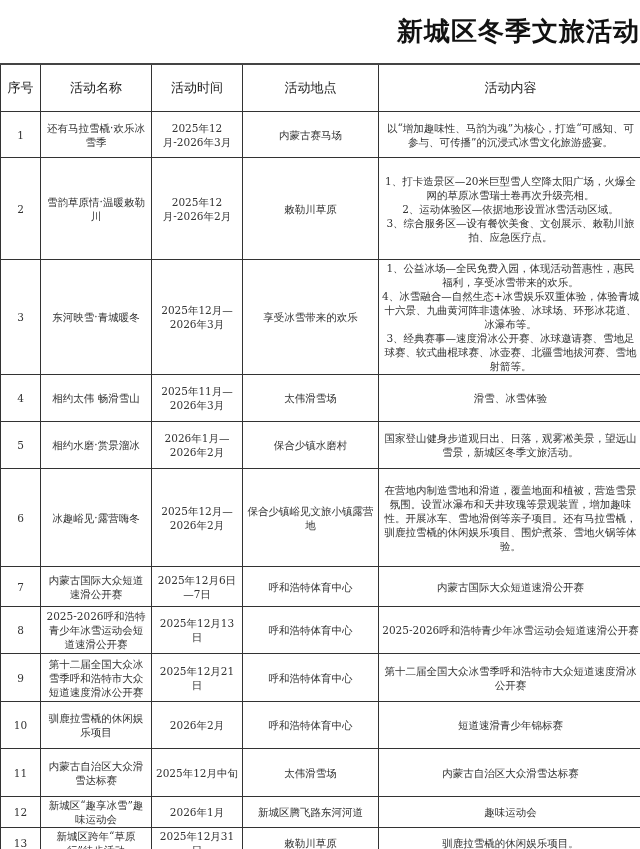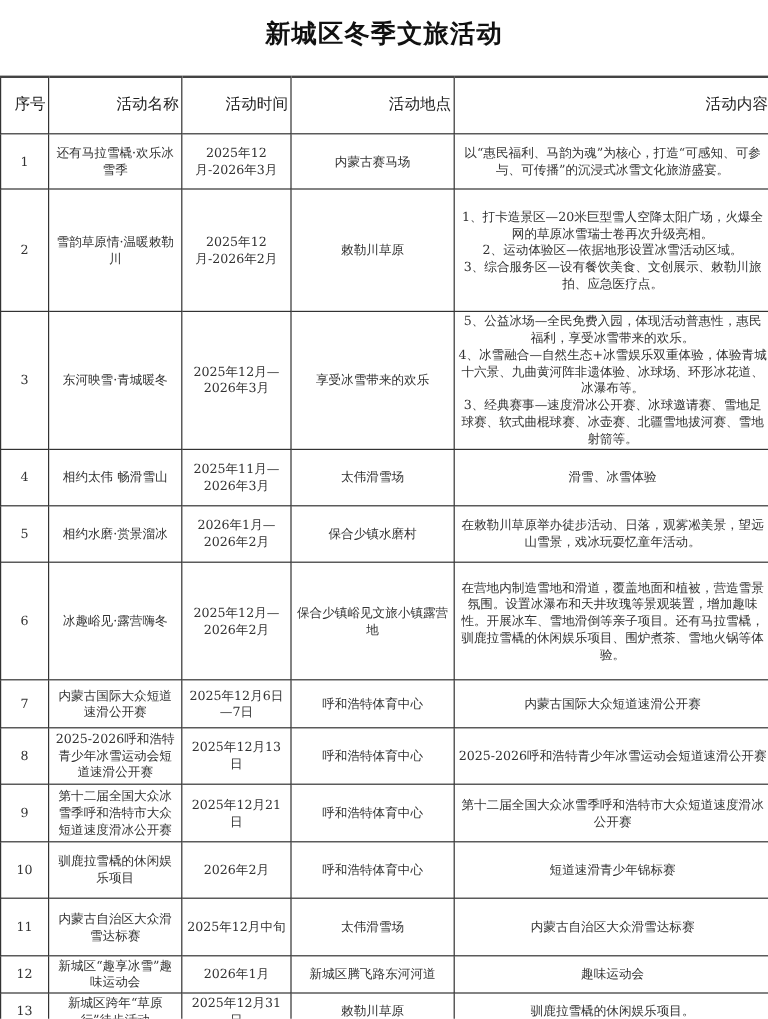--- a/index.html
+++ b/index.html
@@ -1,28 +1,28 @@
 <!DOCTYPE html>
 <html><head>
 <meta charset="utf-8">
 <style>
   html, body { margin: 0; padding: 0; background: #ffffff; }
   body { width: 640px; height: 849px; overflow: hidden; position: relative;
          font-family: "DejaVu Serif", "Liberation Serif", serif; color: #222; }
-  .title { position: absolute; left: 0; top: 14px; width: 640px; text-align: center;
-           font-size: 21px; font-weight: bold; color: #111; letter-spacing: 1px;
+  .title { position: absolute; left: 0; top: 14px; width: 640px; text-align: right;
+           font-size: 26px; font-weight: bold; color: #111; letter-spacing: 1px;
            font-family: "DejaVu Serif", "Liberation Serif", serif; }
   table.sched { position: absolute; left: 0; top: 63px; width: 642px;
                 border-collapse: collapse; table-layout: fixed; }
   table.sched td, table.sched th { border: 1.5px solid #333; text-align: center;
        vertical-align: middle; padding: 1px 3px; font-size: 10.5px; line-height: 14px;
        color: #333; font-weight: normal; overflow: hidden; }
   table.sched th { font-family: "DejaVu Sans", "Liberation Sans", sans-serif;
        font-size: 13px; color: #222; height: 46px; padding: 0 2px; }
-  table.sched thead tr th { border-top: 2px solid #444; text-align: right; }
+  table.sched thead tr th { border-top: 2px solid #444; }
   td.idx { font-size: 10.5px; }
   td.content { font-size: 10.5px; line-height: 14px; padding: 1px 4px; }
   td.content .line { display: block; }
 </style>
 </head>
 <body>
 
 <div class="title">新城区冬季文旅活动</div>
 
 <table class="sched">
@@ -42,61 +42,61 @@
       <th>活动内容</th>
     </tr>
   </thead>
   <tbody id="tbody">
       <tr style="height: 46px;">
         <td class="idx">1</td>
         <td class="name">还有马拉雪橇·欢乐冰雪季</td>
         <td class="time">2025年12月-2026年3月</td>
         <td class="loc">内蒙古赛马场</td>
         <td class="content">
-          <span class="line">以“惠民福利、马韵为魂”为核心，打造“可感知、可参与、可传播”的沉浸式冰雪文化旅游盛宴。</span>
+          <span class="line">以“增加趣味性、马韵为魂”为核心，打造“可感知、可参与、可传播”的沉浸式冰雪文化旅游盛宴。</span>
         </td>
       </tr>
       <tr style="height: 102px;">
         <td class="idx">2</td>
         <td class="name">雪韵草原情·温暖敕勒川</td>
         <td class="time">2025年12月-2026年2月</td>
         <td class="loc">敕勒川草原</td>
         <td class="content">
           <span class="line">1、打卡造景区—20米巨型雪人空降太阳广场，火爆全网的草原冰雪瑞士卷再次升级亮相。</span>
           <span class="line">2、运动体验区—依据地形设置冰雪活动区域。</span>
           <span class="line">3、综合服务区—设有餐饮美食、文创展示、敕勒川旅拍、应急医疗点。</span>
         </td>
       </tr>
       <tr style="height: 113px;">
         <td class="idx">3</td>
         <td class="name">东河映雪·青城暖冬</td>
         <td class="time">2025年12月—2026年3月</td>
         <td class="loc">享受冰雪带来的欢乐</td>
         <td class="content">
-          <span class="line">5、公益冰场—全民免费入园，体现活动普惠性，惠民福利，享受冰雪带来的欢乐。</span>
+          <span class="line">1、公益冰场—全民免费入园，体现活动普惠性，惠民福利，享受冰雪带来的欢乐。</span>
           <span class="line">4、冰雪融合—自然生态+冰雪娱乐双重体验，体验青城十六景、九曲黄河阵非遗体验、冰球场、环形冰花道、冰瀑布等。</span>
           <span class="line">3、经典赛事—速度滑冰公开赛、冰球邀请赛、雪地足球赛、软式曲棍球赛、冰壶赛、北疆雪地拔河赛、雪地射箭等。</span>
         </td>
       </tr>
       <tr style="height: 47px;">
         <td class="idx">4</td>
         <td class="name">相约太伟 畅滑雪山</td>
         <td class="time">2025年11月—2026年3月</td>
         <td class="loc">太伟滑雪场</td>
         <td class="content">
           <span class="line">滑雪、冰雪体验</span>
         </td>
       </tr>
       <tr style="height: 47px;">
         <td class="idx">5</td>
         <td class="name">相约水磨·赏景溜冰</td>
         <td class="time">2026年1月—2026年2月</td>
         <td class="loc">保合少镇水磨村</td>
         <td class="content">
-          <span class="line">在敕勒川草原举办徒步活动、日落，观雾凇美景，望远山雪景，戏冰玩耍忆童年活动。</span>
+          <span class="line">国家登山健身步道观日出、日落，观雾凇美景，望远山雪景，新城区冬季文旅活动。</span>
         </td>
       </tr>
       <tr style="height: 98px;">
         <td class="idx">6</td>
         <td class="name">冰趣峪见·露营嗨冬</td>
         <td class="time">2025年12月—2026年2月</td>
         <td class="loc">保合少镇峪见文旅小镇露营地</td>
         <td class="content">
           <span class="line">在营地内制造雪地和滑道，覆盖地面和植被，营造雪景氛围。设置冰瀑布和天井玫瑰等景观装置，增加趣味性。开展冰车、雪地滑倒等亲子项目。还有马拉雪橇，驯鹿拉雪橇的休闲娱乐项目、围炉煮茶、雪地火锅等体验。</span>
         </td>

